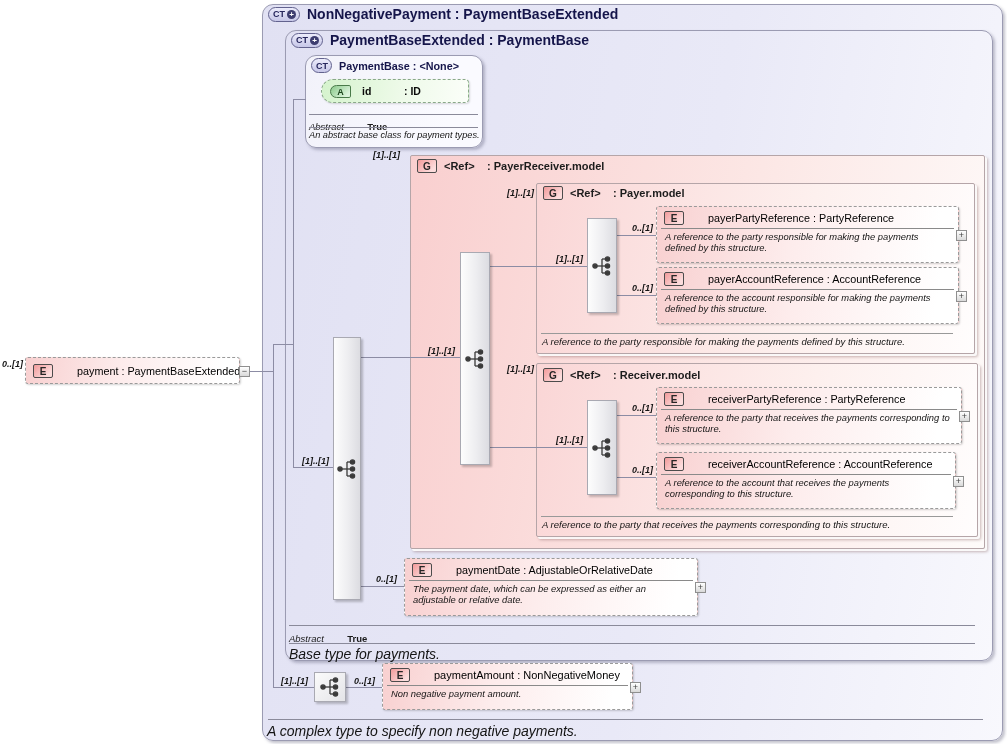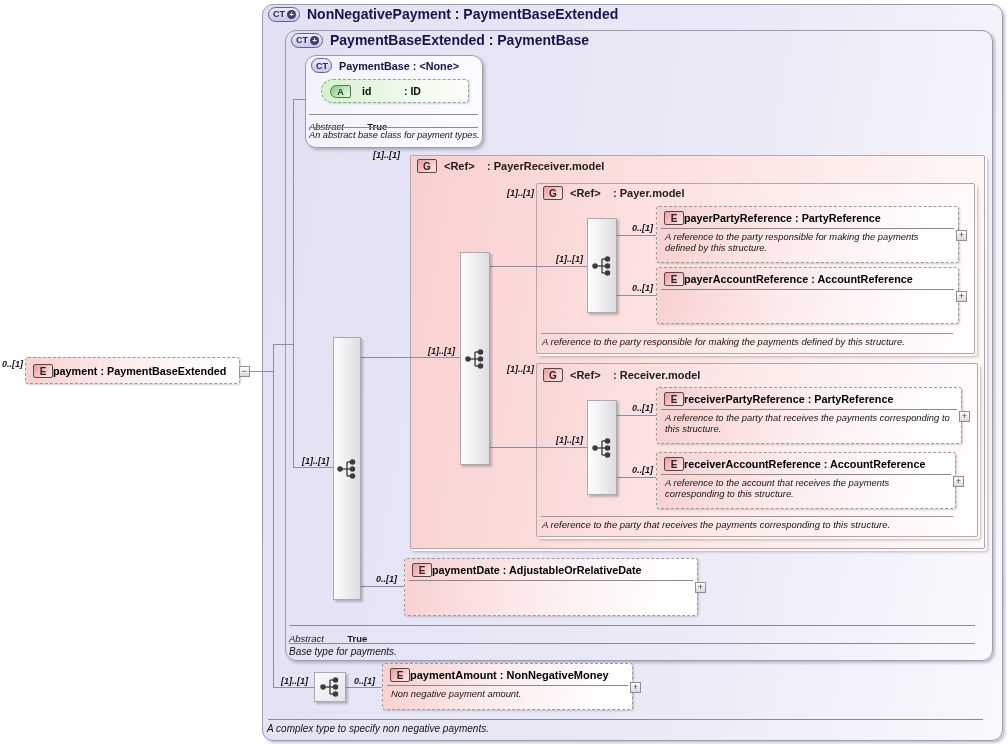--- a/index.html
+++ b/index.html
@@ -48,34 +48,34 @@
   .bar { position:absolute; border:1px solid #a9a9b2;
          background:linear-gradient(90deg,#fdfdfd 0%,#ededf0 55%,#dcdce1 100%);
          box-shadow:2px 2px 2px rgba(0,0,0,.22);
          display:flex; align-items:center; justify-content:center; }
 
   
   .el { position:absolute; border:1px dashed #9a9a9a; border-radius:3px;
         background:linear-gradient(100deg,#f8d0d0 0%,#fdecec 45%,#ffffff 92%);
         box-shadow:1px 1px 2px rgba(0,0,0,.18); }
   .el-head { display:flex; align-items:center; padding:4px 6px 2px 7px; white-space:nowrap; }
-  .el-title { font-weight:bold; font-size:10.8px; color:#000000; margin-left:0; }
+  .el-title { font-weight:normal; font-size:10.8px; color:#000000; margin-left:24px; }
   .el-sep { border-top:1px solid #8a8a8a; margin:1px 4px 0 4px; }
   .el-desc { font-size:9.4px; font-style:italic; color:#141414; line-height:10.6px;
              padding:3px 8px 0 8px; }
   .exp { position:absolute; width:11px; height:11px; border:1px solid #8f8f8f;
          background:linear-gradient(180deg,#ffffff,#d9d9d9); color:#444444;
          font-size:9px; line-height:9px; text-align:center; }
 
   
   .sep { position:absolute; height:1px; background:#8a8a9a; }
   .abs-row { position:absolute; white-space:nowrap; }
   .abs-label { font-size:9.5px; font-style:italic; color:#1a1a1a; }
   .abs-value { font-size:9.5px; font-weight:bold; color:#1a1a1a; margin-left:19px; }
-  .foot { position:absolute; font-size:10px; font-style:italic; color:#141414; white-space:nowrap; }
+  .foot { position:absolute; font-size:14px; font-style:italic; color:#141414; white-space:nowrap; }
 
   .attr { position:absolute; display:flex; align-items:center; border:1px dashed #8aa88a;
           border-radius:12px 4px 4px 12px; padding-left:8px;
           background:linear-gradient(100deg,#d5f3cd 0%,#eefae9 55%,#fbfef9 100%);
           box-shadow:1px 1px 2px rgba(0,0,0,.15); white-space:nowrap; }
   .attr .aname { font-weight:bold; font-size:10.5px; color:#0a0a0a; margin-left:11px; width:42px; }
   .attr .atype { font-weight:bold; font-size:10.5px; color:#0a0a0a; }
 
   .seq-icon-box { position:absolute; border:1px solid #a9a9b2;
                   background:linear-gradient(135deg,#fbfbfb 0%,#e4e4e8 100%);
@@ -275,20 +275,21 @@
     <div class="el-desc">A reference to the party responsible for making the payments defined by this structure.</div>
     <div class="exp" style="right:-9px;top:23px;">+</div>
   </div>
 
   <div class="el" style="left:656px;top:267px;width:303px;height:57px;">
     <div class="el-head">
       <span class="badge-sq">E</span>
       <span class="el-title">payerAccountReference : AccountReference</span>
     </div>
     <div class="el-sep"></div>
+    <div class="el-desc">A reference to the account responsible for making the payments defined by this structure.</div>
     <div class="exp" style="right:-9px;top:23px;">+</div>
   </div>
 
   <div class="el" style="left:656px;top:387px;width:306px;height:57px;">
     <div class="el-head">
       <span class="badge-sq">E</span>
       <span class="el-title">receiverPartyReference : PartyReference</span>
     </div>
     <div class="el-sep"></div>
     <div class="el-desc">A reference to the party that receives the payments corresponding to this structure.</div>
@@ -304,20 +305,21 @@
     <div class="el-desc">A reference to the account that receives the payments corresponding to this structure.</div>
     <div class="exp" style="right:-9px;top:23px;">+</div>
   </div>
 
   <div class="el" style="left:404px;top:558px;width:294px;height:58px;">
     <div class="el-head">
       <span class="badge-sq">E</span>
       <span class="el-title">paymentDate : AdjustableOrRelativeDate</span>
     </div>
     <div class="el-sep"></div>
+    <div class="el-desc">The payment date, which can be expressed as either an adjustable or relative date.</div>
     <div class="exp" style="right:-9px;top:23px;">+</div>
   </div>
 
   <div class="el" style="left:382px;top:663px;width:251px;height:47px;">
     <div class="el-head">
       <span class="badge-sq">E</span>
       <span class="el-title" style="font-size:11px;">paymentAmount : NonNegativeMoney</span>
     </div>
     <div class="el-sep"></div>
     <div class="el-desc">Non negative payment amount.</div>

